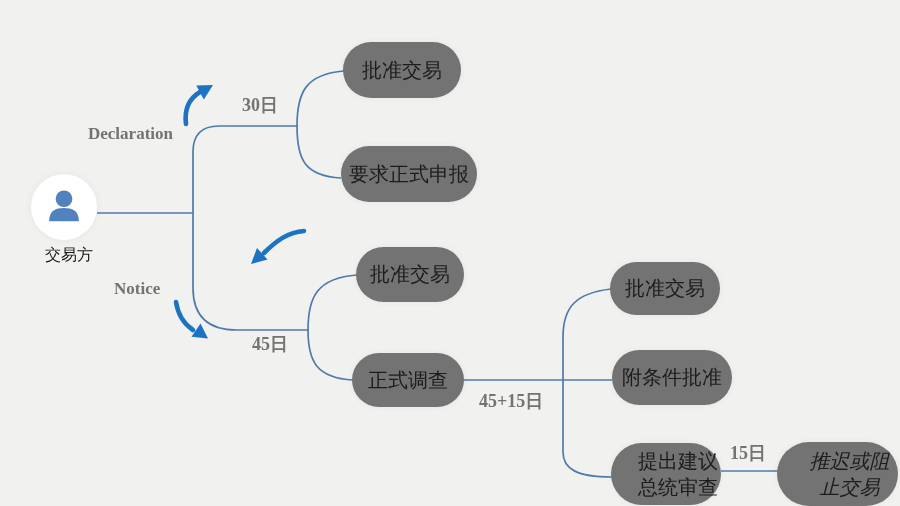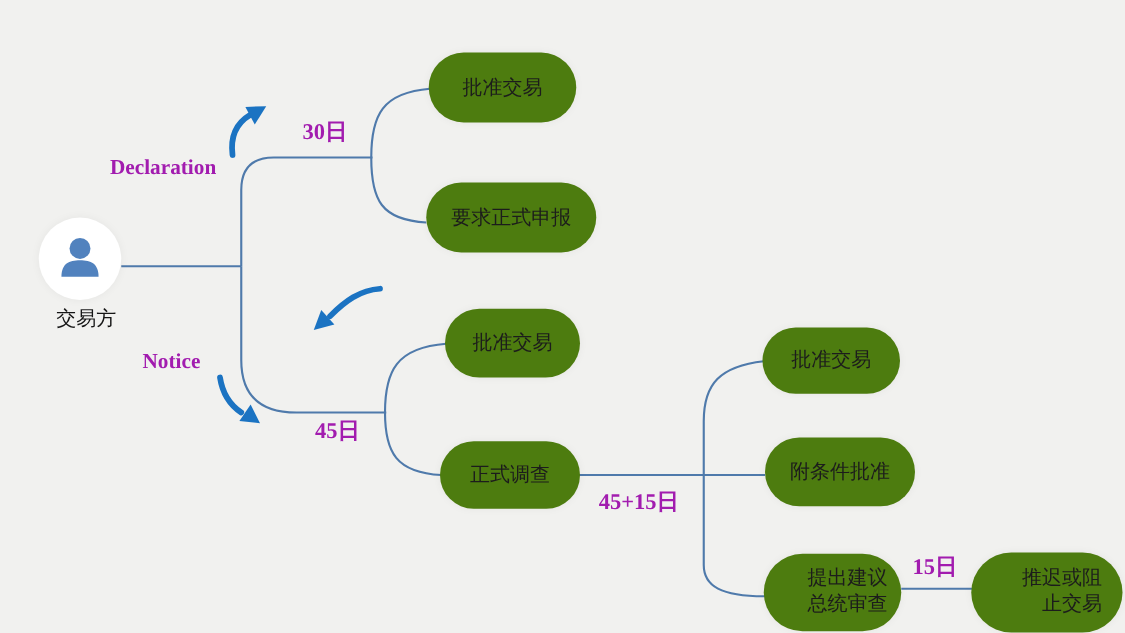--- a/index.html
+++ b/index.html
@@ -9,33 +9,33 @@
     font-family:"Liberation Serif","DejaVu Serif",serif;
     overflow:hidden;
   }
   #stage{position:relative;width:900px;height:506px;}
   #wires{position:absolute;left:0;top:0;width:900px;height:506px;}
   .wire{fill:none;stroke:#4f7aab;stroke-width:1.7px;}
   .arrow-tail{fill:none;stroke:#1b73c2;stroke-width:4.6px;stroke-linecap:round;}
   .arrow-head{fill:#1b73c2;stroke:none;}
   .node{
     position:absolute;
-    background:#4d7c0f;
+    background:#737373;
     border-radius:999px;
     display:flex;align-items:center;justify-content:center;
-    font-size:16px;color:#1c1c1c;
+    font-size:20px;color:#1c1c1c;
     box-shadow:0 0 7px rgba(0,0,0,0.05);
     white-space:nowrap;
     z-index:2;
   }
   .node .lines{line-height:1.3;text-align:center;margin-left:24px;}
-  .node .lines.left{text-align:right;}
+  .node .lines.left{text-align:center;font-style:italic;}
   .lbl{
     position:absolute;
-    font-weight:bold;color:#a21caf;
+    font-weight:bold;color:#737373;
     white-space:nowrap;z-index:3;
   }
   .lbl.en{font-size:17px;}
   .lbl.dur{font-size:18px;}
   #party-avatar{
     position:absolute;left:31px;top:174px;width:66px;height:66px;
     background:#ffffff;border-radius:50%;
     display:flex;align-items:center;justify-content:center;
     box-shadow:0 0 8px rgba(0,0,0,0.05);z-index:2;
   }

